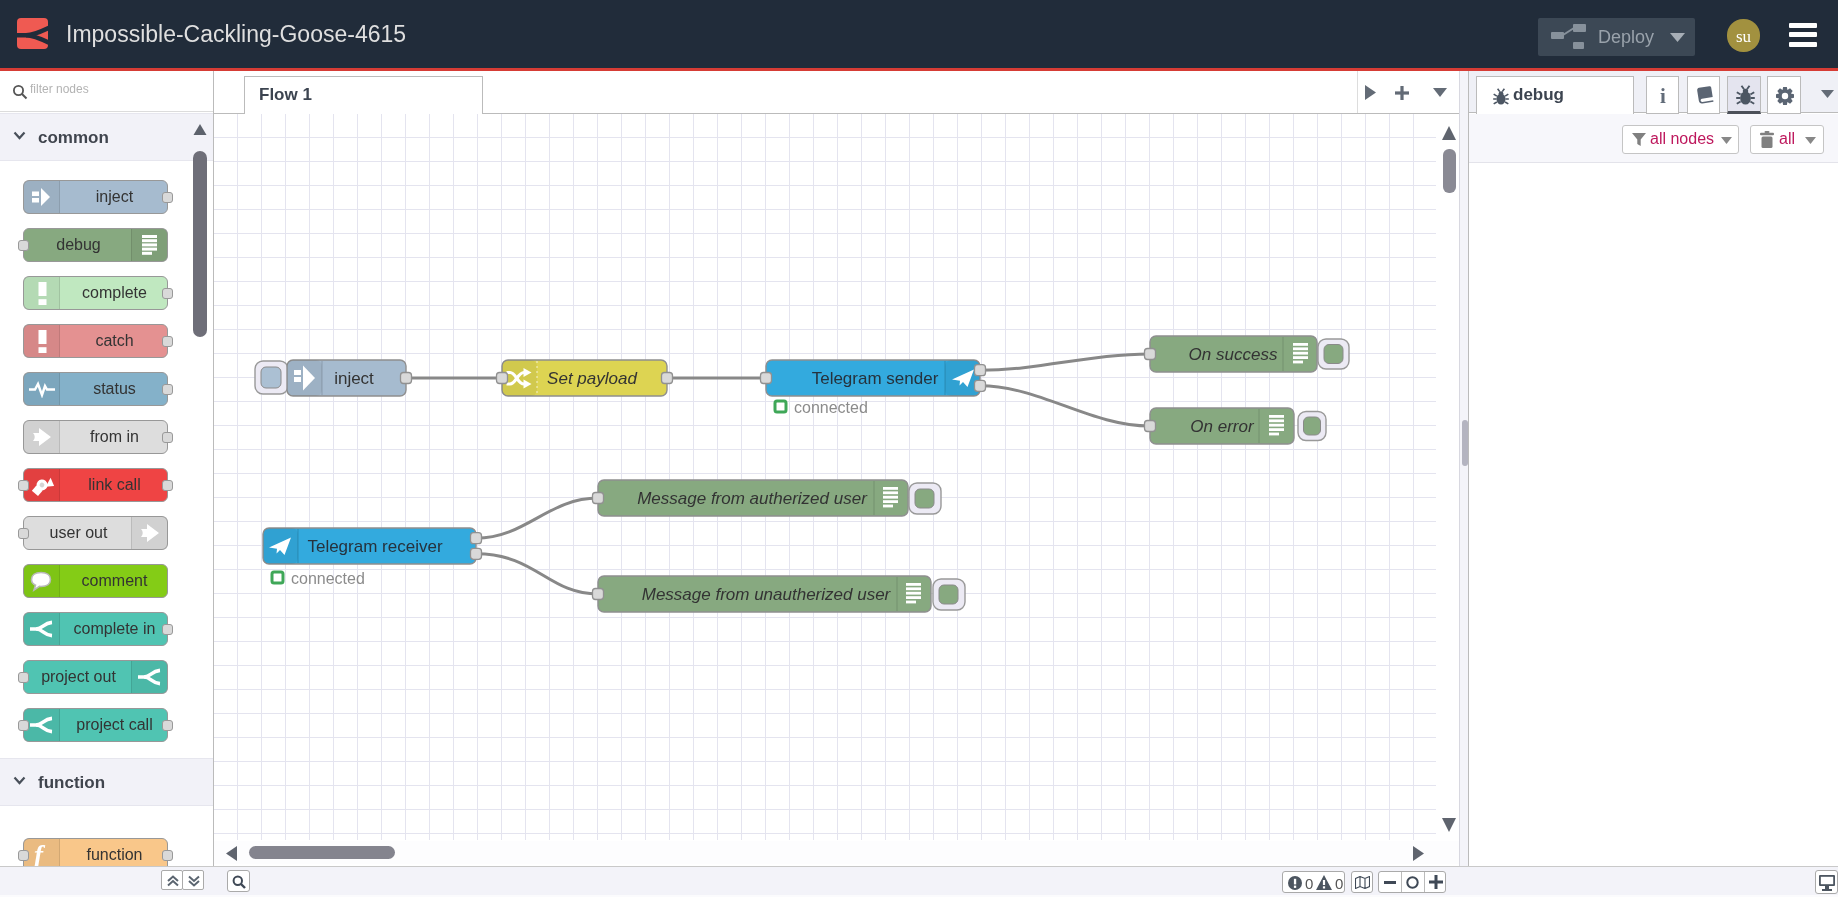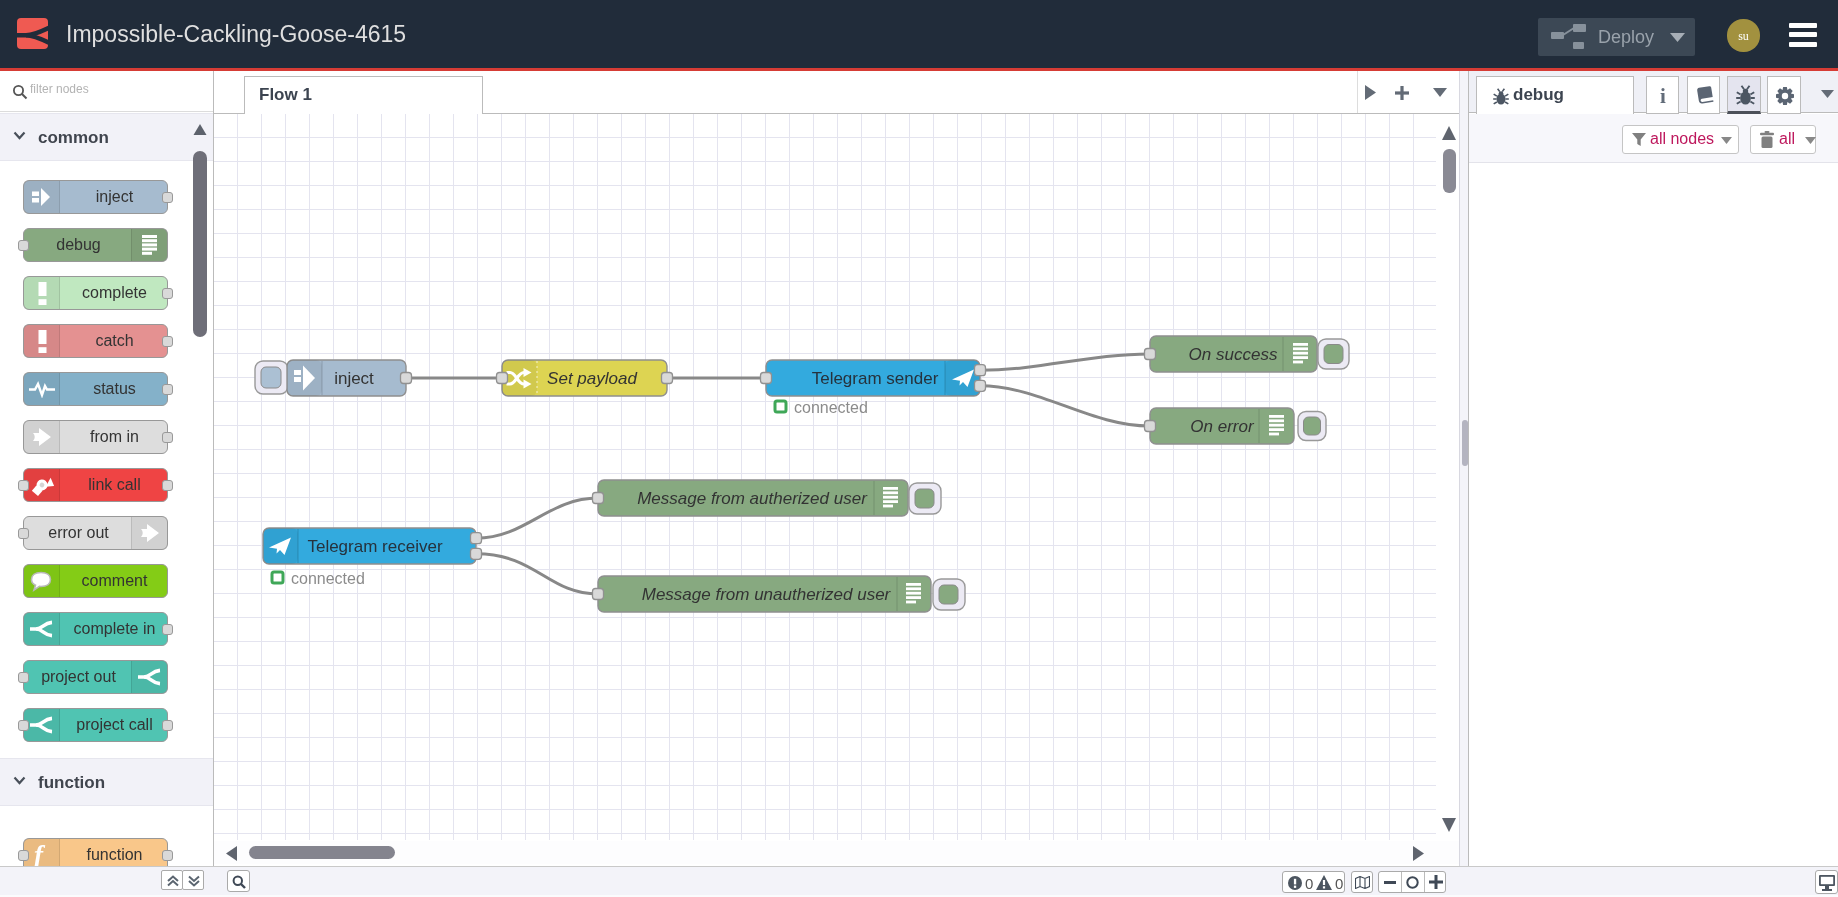--- a/index.html
+++ b/index.html
@@ -9,21 +9,21 @@
 
   
   #header { position:absolute; left:0; top:0; width:1838px; height:71px;
     background:#212c3a; border-bottom:3px solid #d63c35; }
   #title { position:absolute; left:66px; top:21px; font-size:23px; color:#dfdfdf; }
   #deploy { position:absolute; left:1538px; top:18px; width:157px; height:38px;
     background:#3c4855; border-radius:2px; }
   #deploy .txt { position:absolute; left:60px; top:9px; font-size:18px; color:#99a2ab; }
   #avatar { position:absolute; left:1727px; top:19px; width:33px; height:33px;
     border-radius:16px; background:#a2913f; color:#fff; text-align:center;
-    font-family:"Liberation Serif", serif; font-size:12px; line-height:35px; }
+    font-family:"Liberation Serif", serif; font-size:17px; line-height:35px; }
   .hbar { position:absolute; left:1789px; width:28px; height:5px; background:#fff; border-radius:1px; }
 
   
   #palette { position:absolute; left:0; top:71px; width:214px; height:826px;
     background:#fff; border-right:1px solid #bbb; }
   #psearch { position:absolute; left:0; top:0; width:213px; height:41px;
     background:#fff; border-bottom:1px solid #dcdcdc; }
   #psearch .ph { position:absolute; left:30px; top:11px; font-size:12px; color:#b3b3b3; }
   .pcat { position:absolute; left:0; width:213px; height:48px; background:#f2f2f8;
     border-top:1px solid #e6e6ee; border-bottom:1px solid #e6e6ee; }
@@ -197,21 +197,21 @@
     <div class="lbl">link call</div>
       <div class="pport l"></div>
       <div class="pport r"></div>
   </div>
   <div class="pnode" style="top:445px;background:#ddd">
     <div class="picon r" style="background:rgba(0,0,0,0.05)">
       <svg class="abs" style="left:8px;top:5px" width="21" height="22" viewBox="0 0 21 22">
         <path d="M1 7 A5.5 5.5 0 0 1 1 15 L7 15 L7 20 L19 11 L7 2 L7 7 Z" fill="#fff"></path>
       </svg>
     </div>
-    <div class="lbl r">error out</div>
+    <div class="lbl r">user out</div>
       <div class="pport l"></div>
   </div>
   <div class="pnode" style="top:493px;background:#84cc16">
     <div class="picon l" style="background:rgba(0,0,0,0.04)">
       <svg class="abs" style="left:6px;top:6px" width="24" height="21" viewBox="0 0 24 21">
         <path d="M11 1.5 C 5 1.5 1.5 4.5 1.5 8.5 C 1.5 11 3 13 5.5 14.2 L4 19 L9.5 15.4 C 10 15.5 10.5 15.5 11 15.5 C 17 15.5 20.5 12.5 20.5 8.5 C 20.5 4.5 17 1.5 11 1.5 Z" stroke="#b9b9b9" stroke-width="1.6" fill="#fff"></path>
       </svg>
     </div>
     <div class="lbl">comment</div>
   </div>
@@ -492,21 +492,21 @@
   <div id="sbfilterrow">
     <div class="sbtoolbtn" style="left:153px;width:117px">
       <svg class="abs" style="left:9px;top:7px" width="14" height="14" viewBox="0 0 14 14">
         <path d="M0 0 H14 L8.7 6.5 V13 L5.3 11 V6.5 Z" fill="#808080"></path>
       </svg>
       <div class="abs" style="left:27px;top:4px">all nodes</div>
       <svg class="abs" style="left:98px;top:11px" width="11" height="7">
           <polygon points="0,0 11,0 5.5,7" fill="#888"></polygon>
         </svg>
     </div>
-    <div class="sbtoolbtn" style="left:281px;width:66px">
+    <div class="sbtoolbtn" style="left:281px;width:74px">
       <svg class="abs" style="left:9px;top:5px" width="14" height="17" viewBox="0 0 14 17">
         <g fill="#808080">
           <rect x="1.5" y="5.6" width="11" height="11.4" rx="1.5"></rect>
           <rect x="0" y="1.8" width="14" height="2.4" rx="1"></rect>
           <rect x="4.5" y="0" width="5" height="2" rx="1"></rect>
         </g>
       </svg>
       <div class="abs" style="left:28px;top:4px">all</div>
       <svg class="abs" style="left:54px;top:11px" width="11" height="7">
           <polygon points="0,0 11,0 5.5,7" fill="#888"></polygon>

